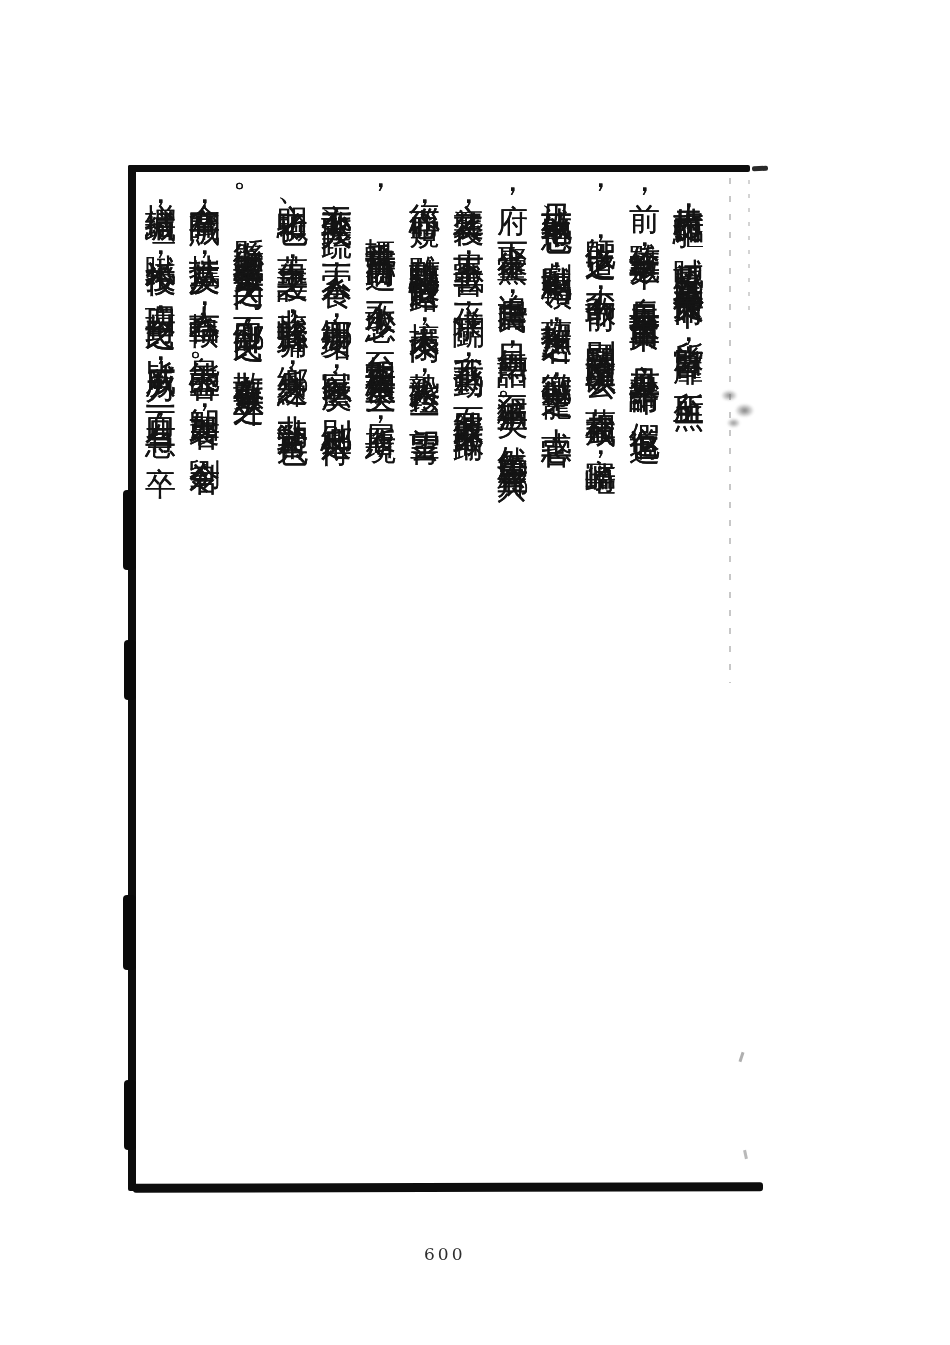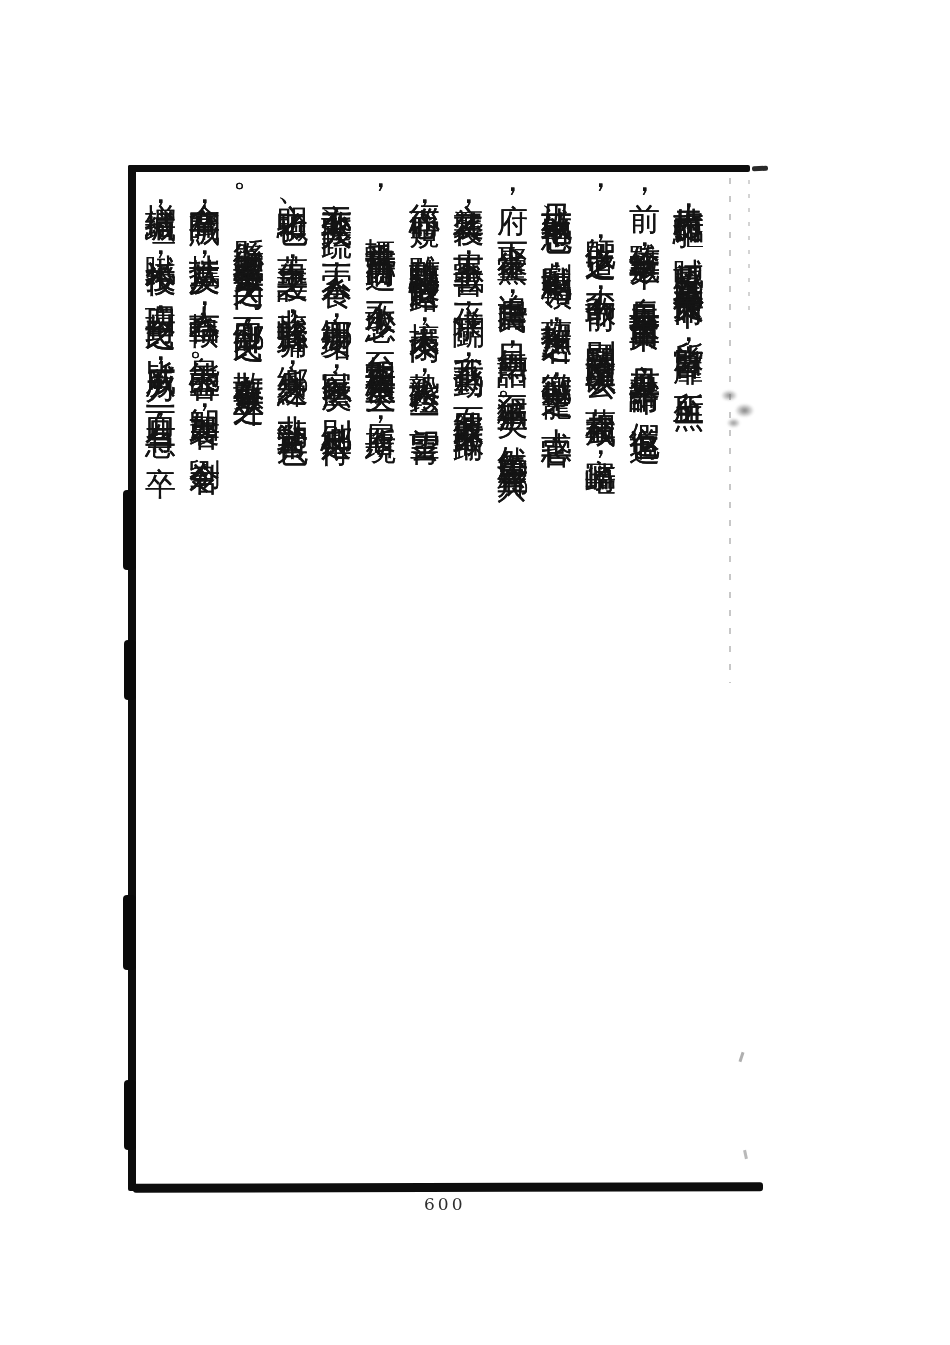--- a/index.html
+++ b/index.html
@@ -119,21 +119,21 @@
     text-shadow: 0 0 0.6px #141414;
   }
   .text-column {
     height: 100%;
     overflow: hidden;
     white-space: nowrap;
   }
   
   .page-number {
     position: absolute;
-    left: 424px; top: 1194px;
+    left: 424px; top: 1244px;
     font-size: 17px;
     letter-spacing: 3px;
     color: #2e2e2e;
     font-family: "DejaVu Serif", "Liberation Serif", serif;
     filter: blur(0.3px);
   }
 </style>
 </head>
 <body>
 

